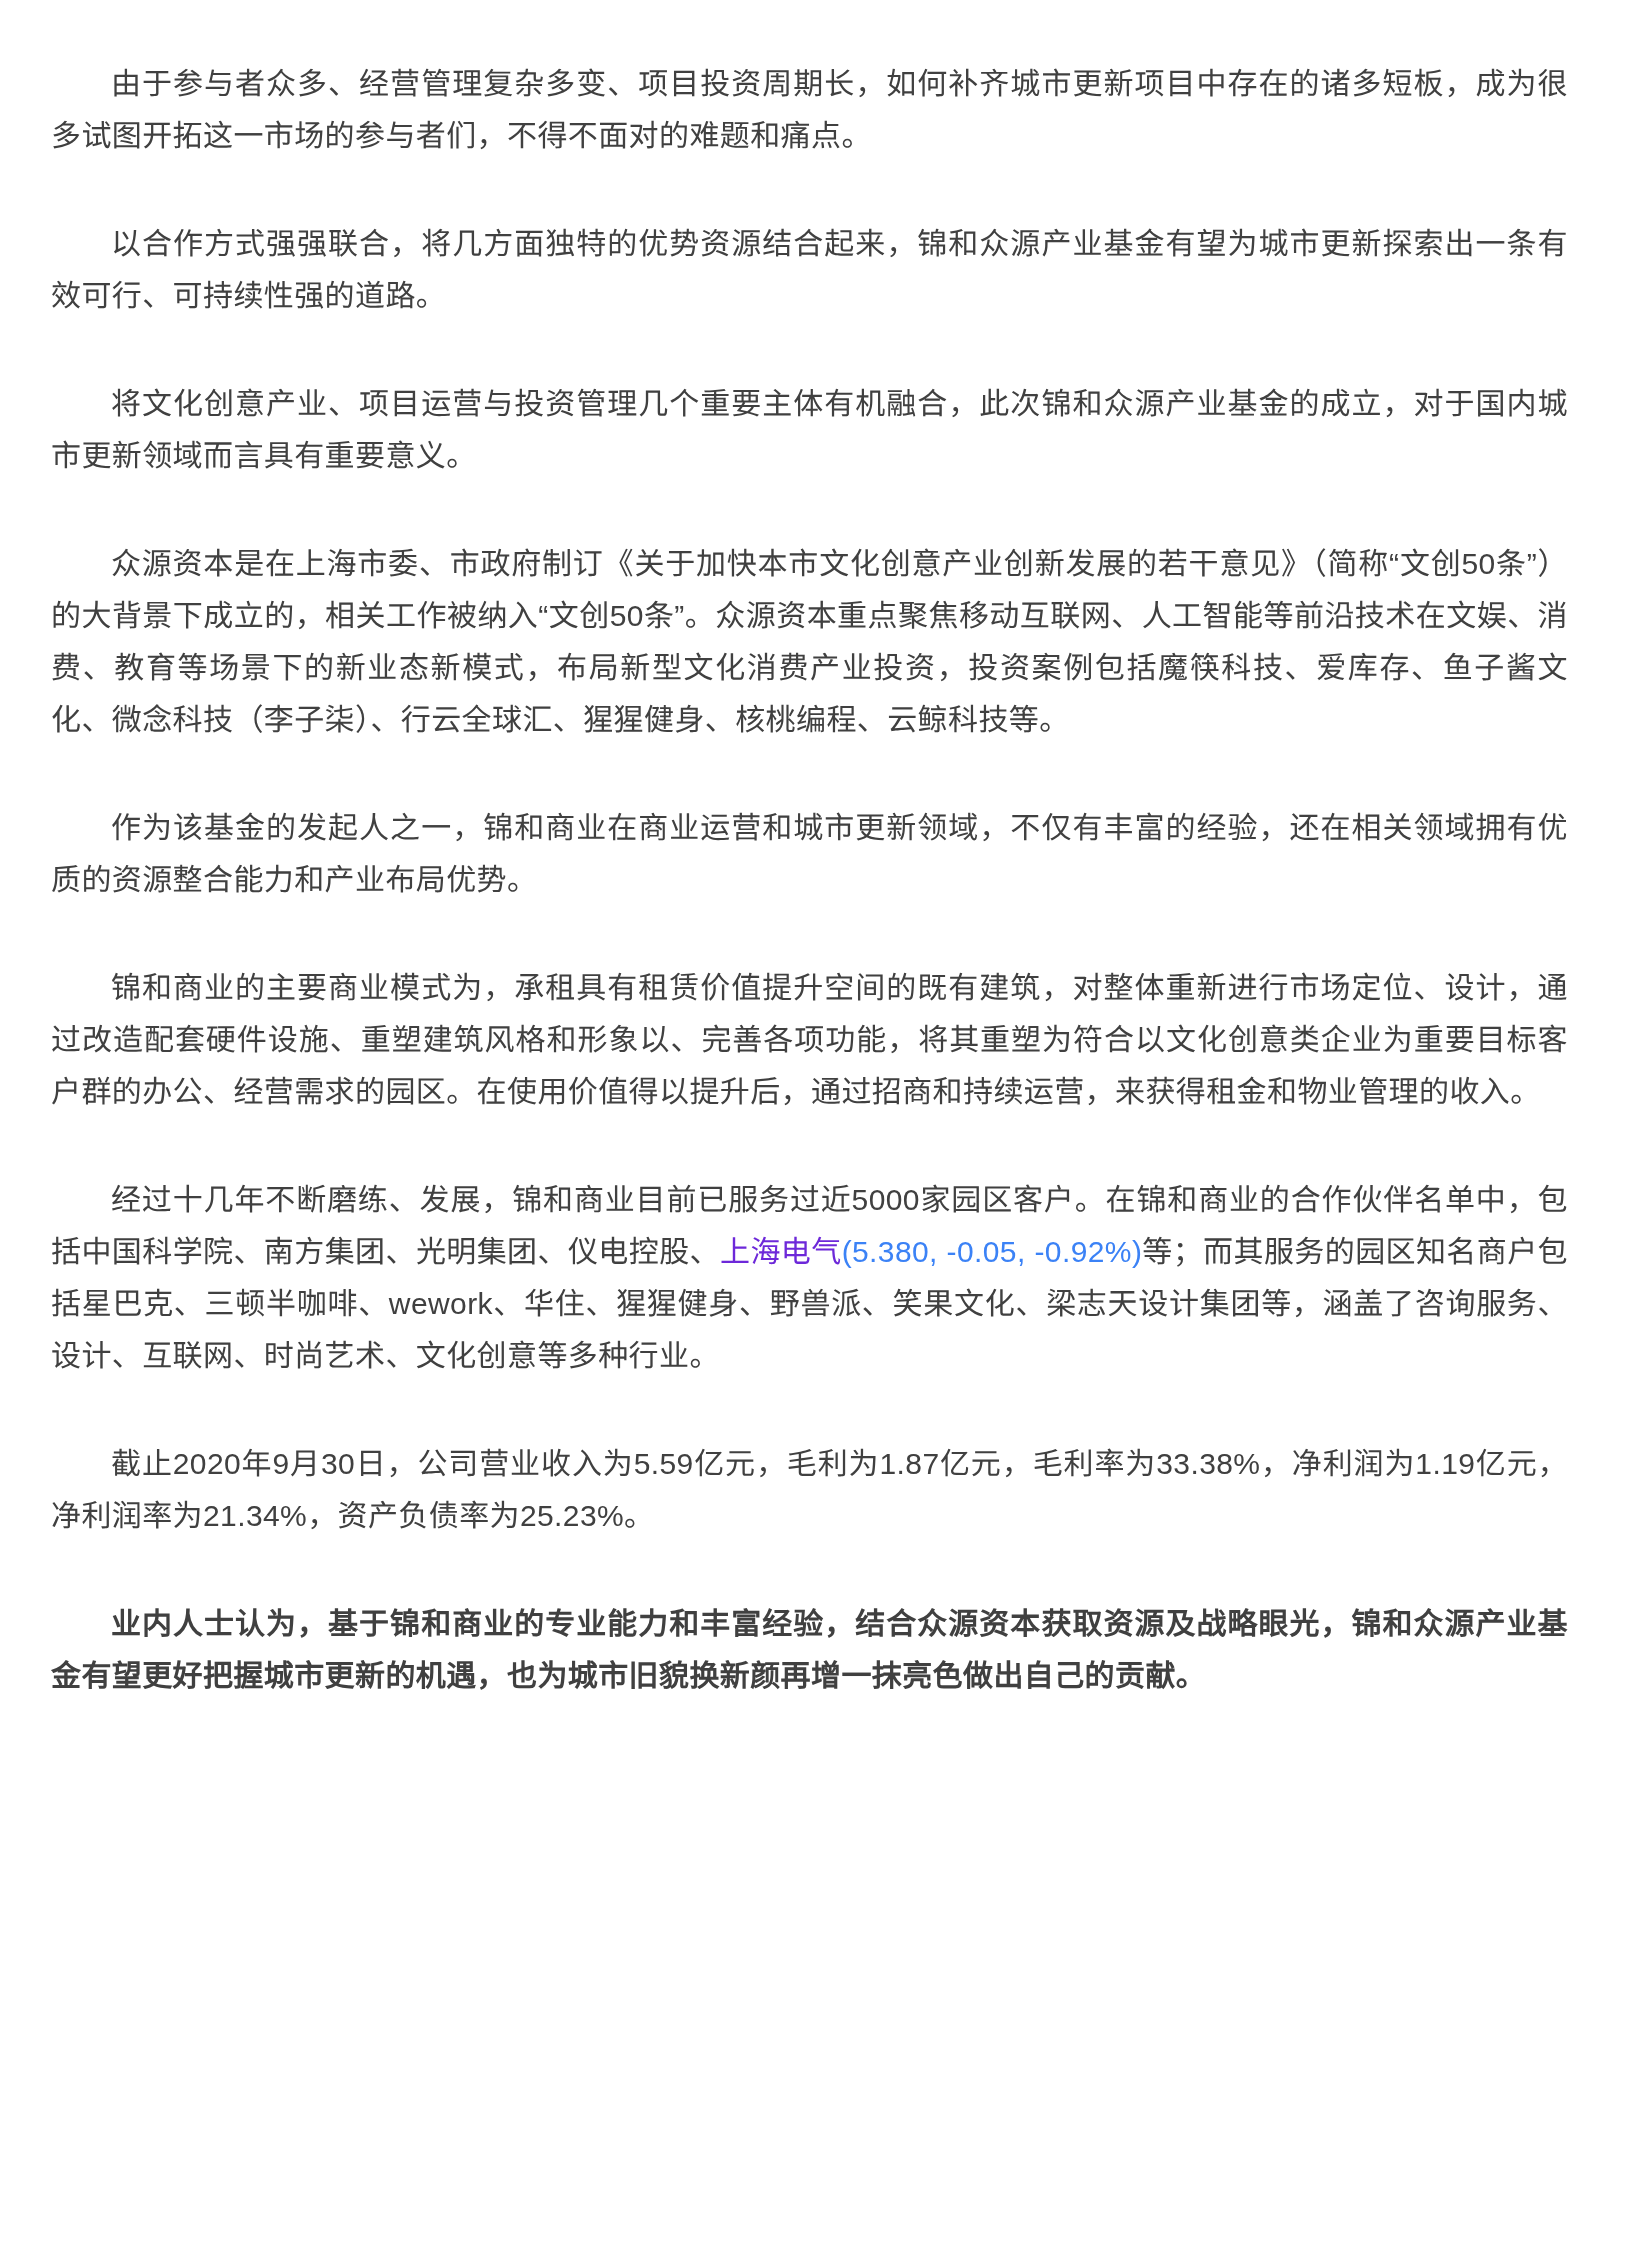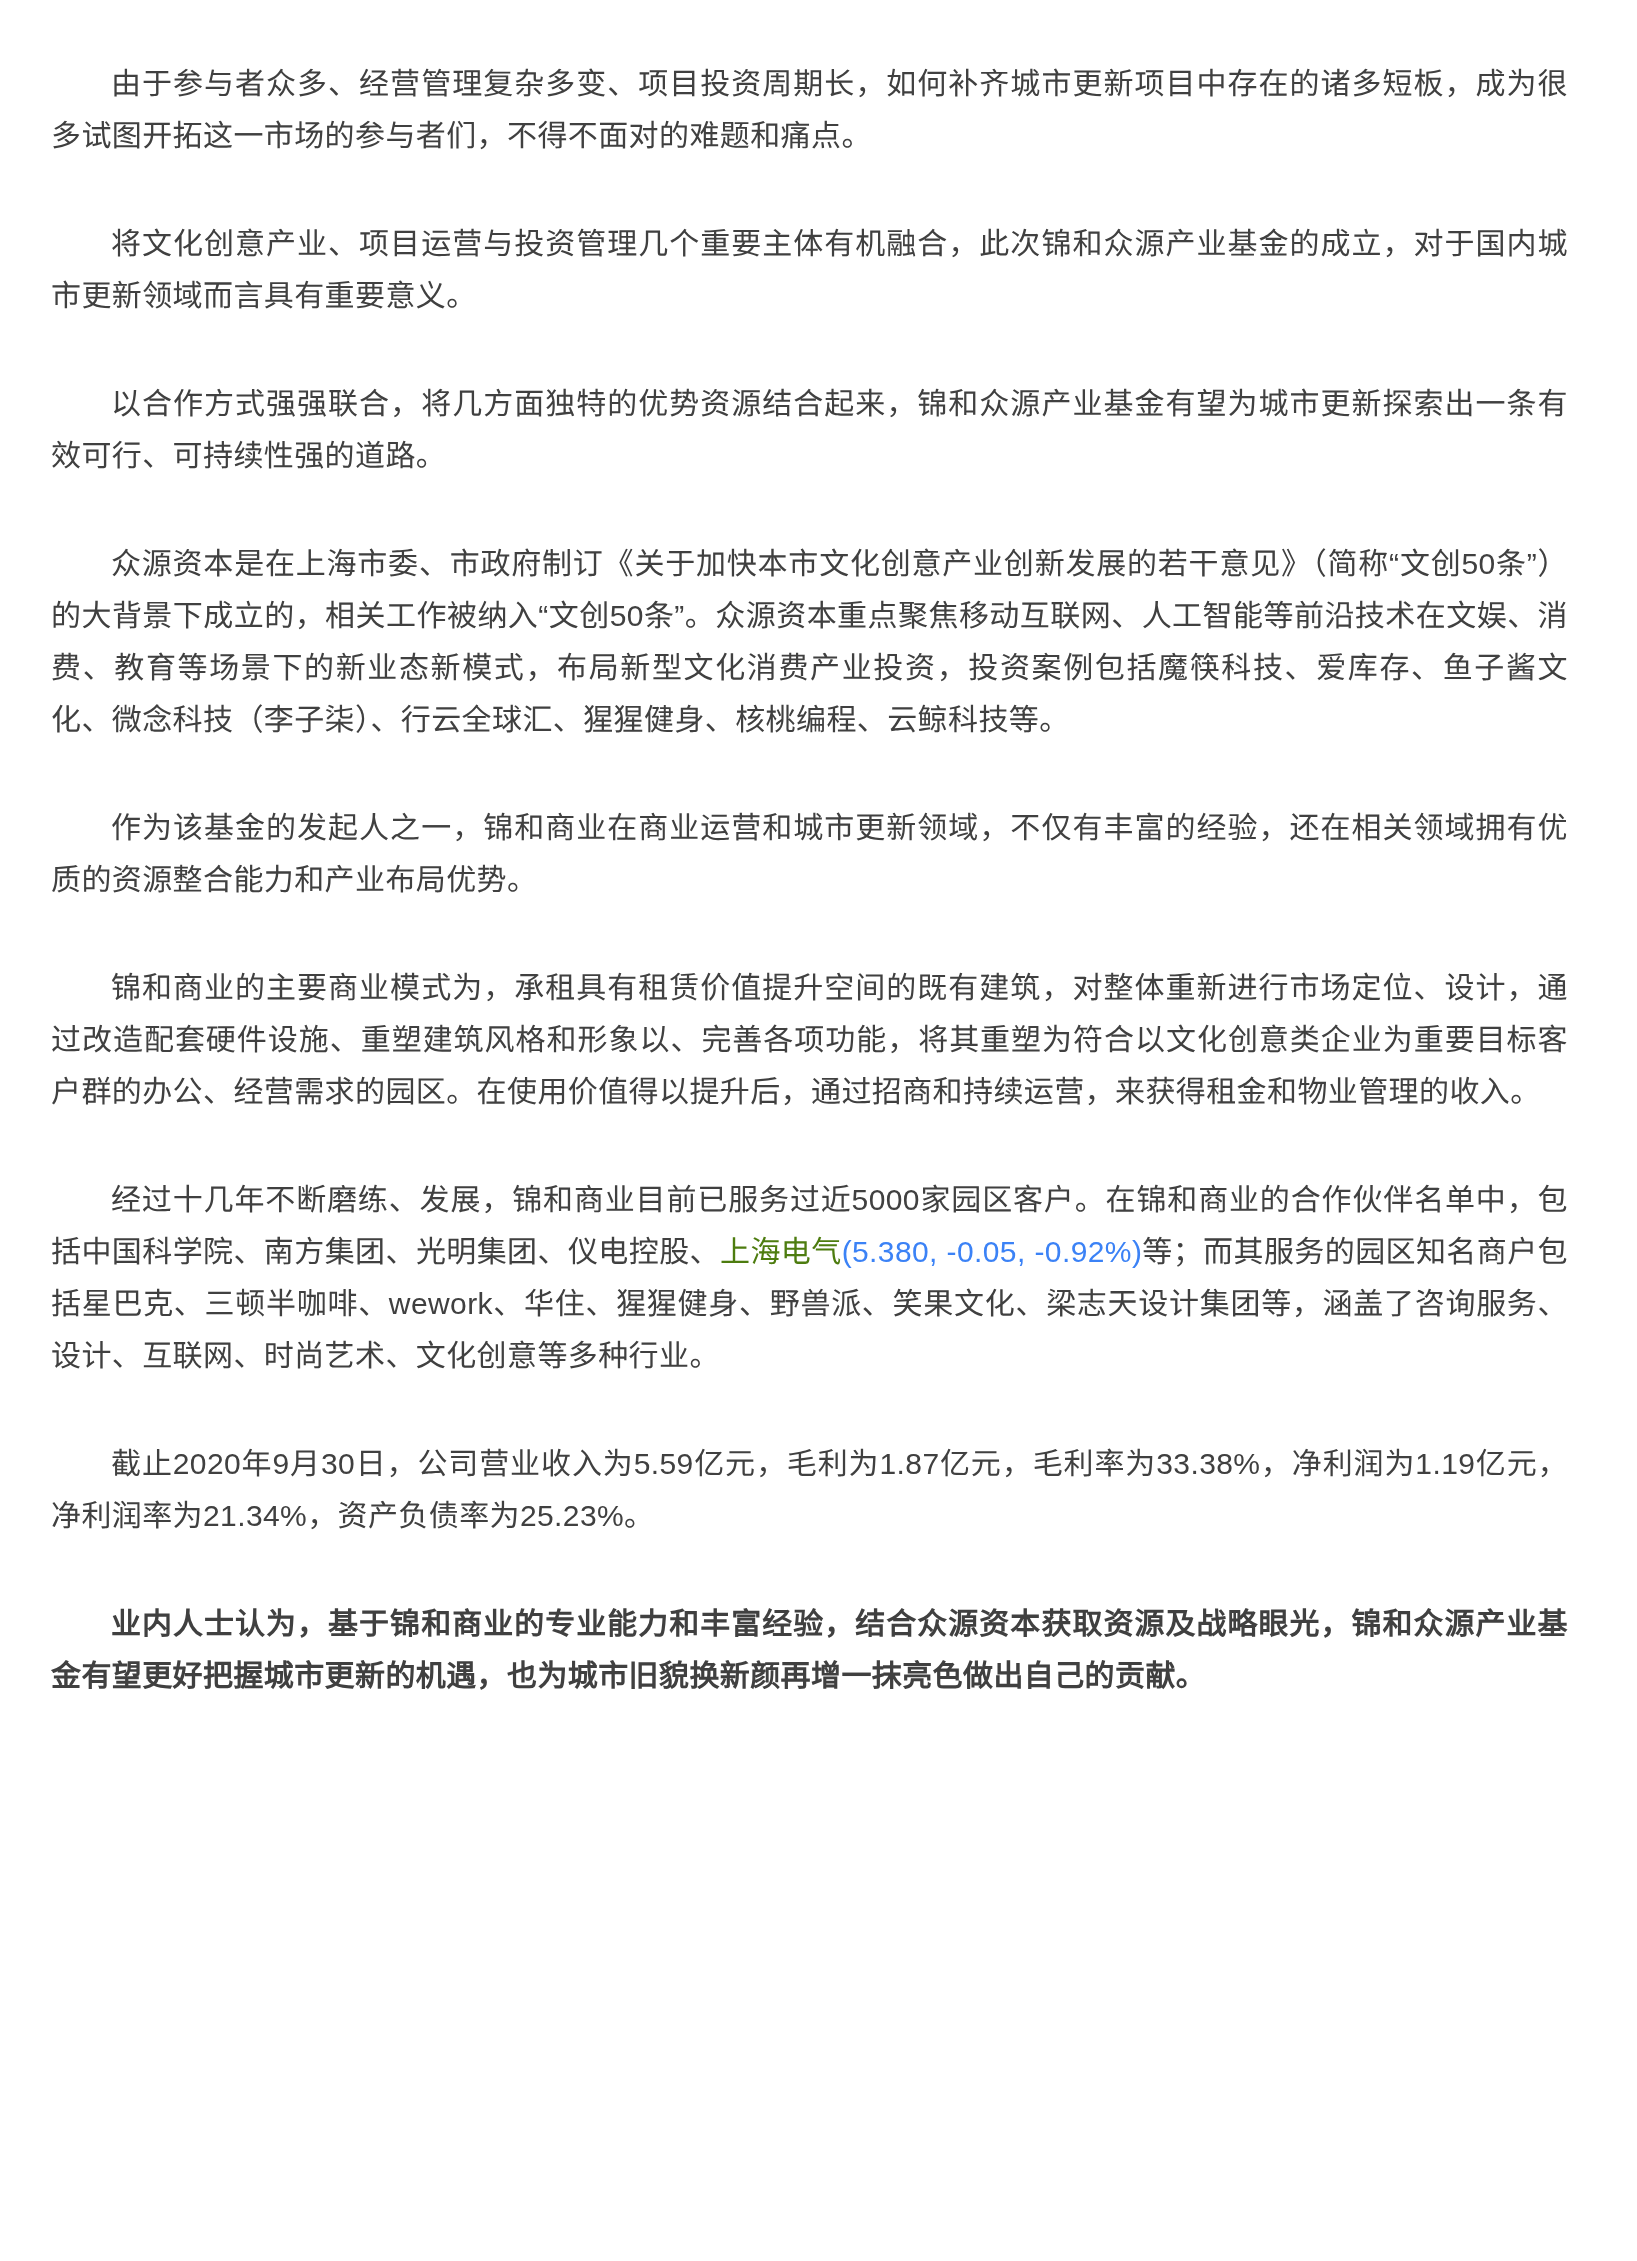--- a/index.html
+++ b/index.html
@@ -27,38 +27,38 @@
     text-align: justify;
     text-indent: 2em;
     font-weight: 500;
     word-break: break-all;
   }
   .para:last-child {
     margin-bottom: 0;
     font-weight: bold;
   }
   a.stock-link {
-    color: #4d7c0f;
+    color: #6d28d9;
     text-decoration: none;
     cursor: pointer;
   }
   .stock-quote {
     color: #3b82f6;
   }
 </style>
 </head>
 <body>
 
 <main class="article">
 
   <p class="para">由于参与者众多、经营管理复杂多变、项目投资周期长，如何补齐城市更新项目中存在的诸多短板，成为很多试图开拓这一市场的参与者们，不得不面对的难题和痛点。</p>
 
+  <p class="para">以合作方式强强联合，将几方面独特的优势资源结合起来，锦和众源产业基金有望为城市更新探索出一条有效可行、可持续性强的道路。</p>
+
   <p class="para">将文化创意产业、项目运营与投资管理几个重要主体有机融合，此次锦和众源产业基金的成立，对于国内城市更新领域而言具有重要意义。</p>
-
-  <p class="para">以合作方式强强联合，将几方面独特的优势资源结合起来，锦和众源产业基金有望为城市更新探索出一条有效可行、可持续性强的道路。</p>
 
   <p class="para">众源资本是在上海市委、市政府制订《关于加快本市文化创意产业创新发展的若干意见》（简称“文创50条”）的大背景下成立的，相关工作被纳入“文创50条”。众源资本重点聚焦移动互联网、人工智能等前沿技术在文娱、消费、教育等场景下的新业态新模式，布局新型文化消费产业投资，投资案例包括魔筷科技、爱库存、鱼子酱文化、微念科技（李子柒）、行云全球汇、猩猩健身、核桃编程、云鲸科技等。</p>
 
   <p class="para">作为该基金的发起人之一，锦和商业在商业运营和城市更新领域，不仅有丰富的经验，还在相关领域拥有优质的资源整合能力和产业布局优势。</p>
 
   <p class="para">锦和商业的主要商业模式为，承租具有租赁价值提升空间的既有建筑，对整体重新进行市场定位、设计，通过改造配套硬件设施、重塑建筑风格和形象以、完善各项功能，将其重塑为符合以文化创意类企业为重要目标客户群的办公、经营需求的园区。在使用价值得以提升后，通过招商和持续运营，来获得租金和物业管理的收入。</p>
 
 
   <p class="para">
     <span>经过十几年不断磨练、发展，锦和商业目前已服务过近5000家园区客户。在锦和商业的合作伙伴名单中，包括中国科学院、南方集团、光明集团、仪电控股、</span><a class="stock-link">上海电气</a><span class="stock-quote">(5.380, -0.05, -0.92%)</span><span>等；而其服务的园区知名商户包括星巴克、三顿半咖啡、wework、华住、猩猩健身、野兽派、笑果文化、梁志天设计集团等，涵盖了咨询服务、设计、互联网、时尚艺术、文化创意等多种行业。</span>

